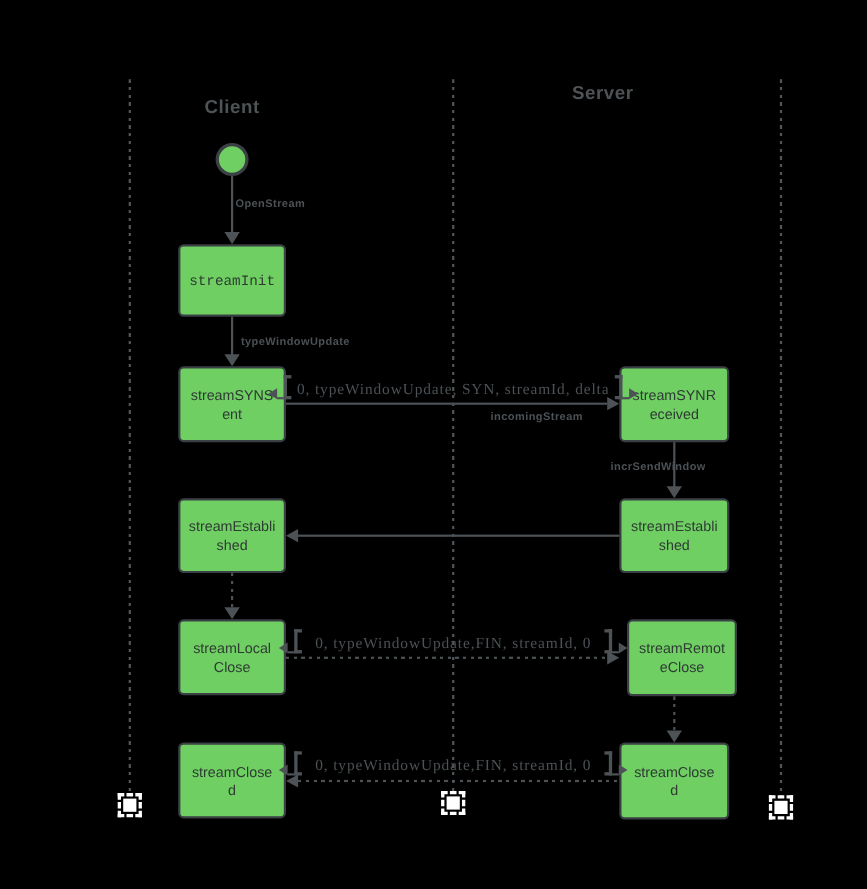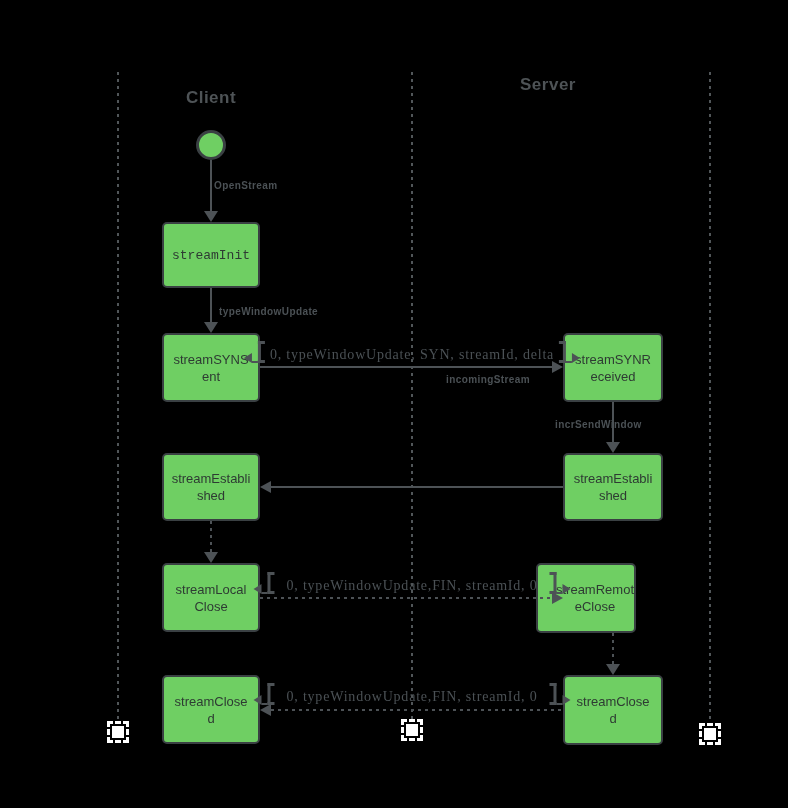--- a/index.html
+++ b/index.html
@@ -126,21 +126,21 @@
 shed</span></div>
 
   <div class="tri left" style="left:260px;top:481px;"></div>
   <div class="hline" style="left:271px;top:486px;width:292px;"></div>
 
   <div class="vline dotted" style="left:210px;top:521px;height:32px;"></div>
   <div class="tri down" style="left:204px;top:552px;"></div>
 
   <div class="node" style="left:162px;top:563px;width:98px;height:69px;"><span>streamLocal
 Close</span></div>
-  <div class="node" style="left:536px;top:563px;width:100px;height:70px;justify-content:flex-end;"><span>streamRemot
+  <div class="node" style="left:570px;top:563px;width:100px;height:70px;"><span>streamRemot
 eClose</span></div>
 
   <div class="msg" style="left:412px;top:572px;">
     <span class="dec-tri l"></span>
       <span class="dec-dash"></span>
       <span class="brk l"></span>
       <span class="txt" style="padding:0 12px;">0, typeWindowUpdate,FIN, streamId, 0</span>
       <span class="brk r"></span>
       <span class="dec-dash"></span>
       <span class="dec-tri r"></span>

